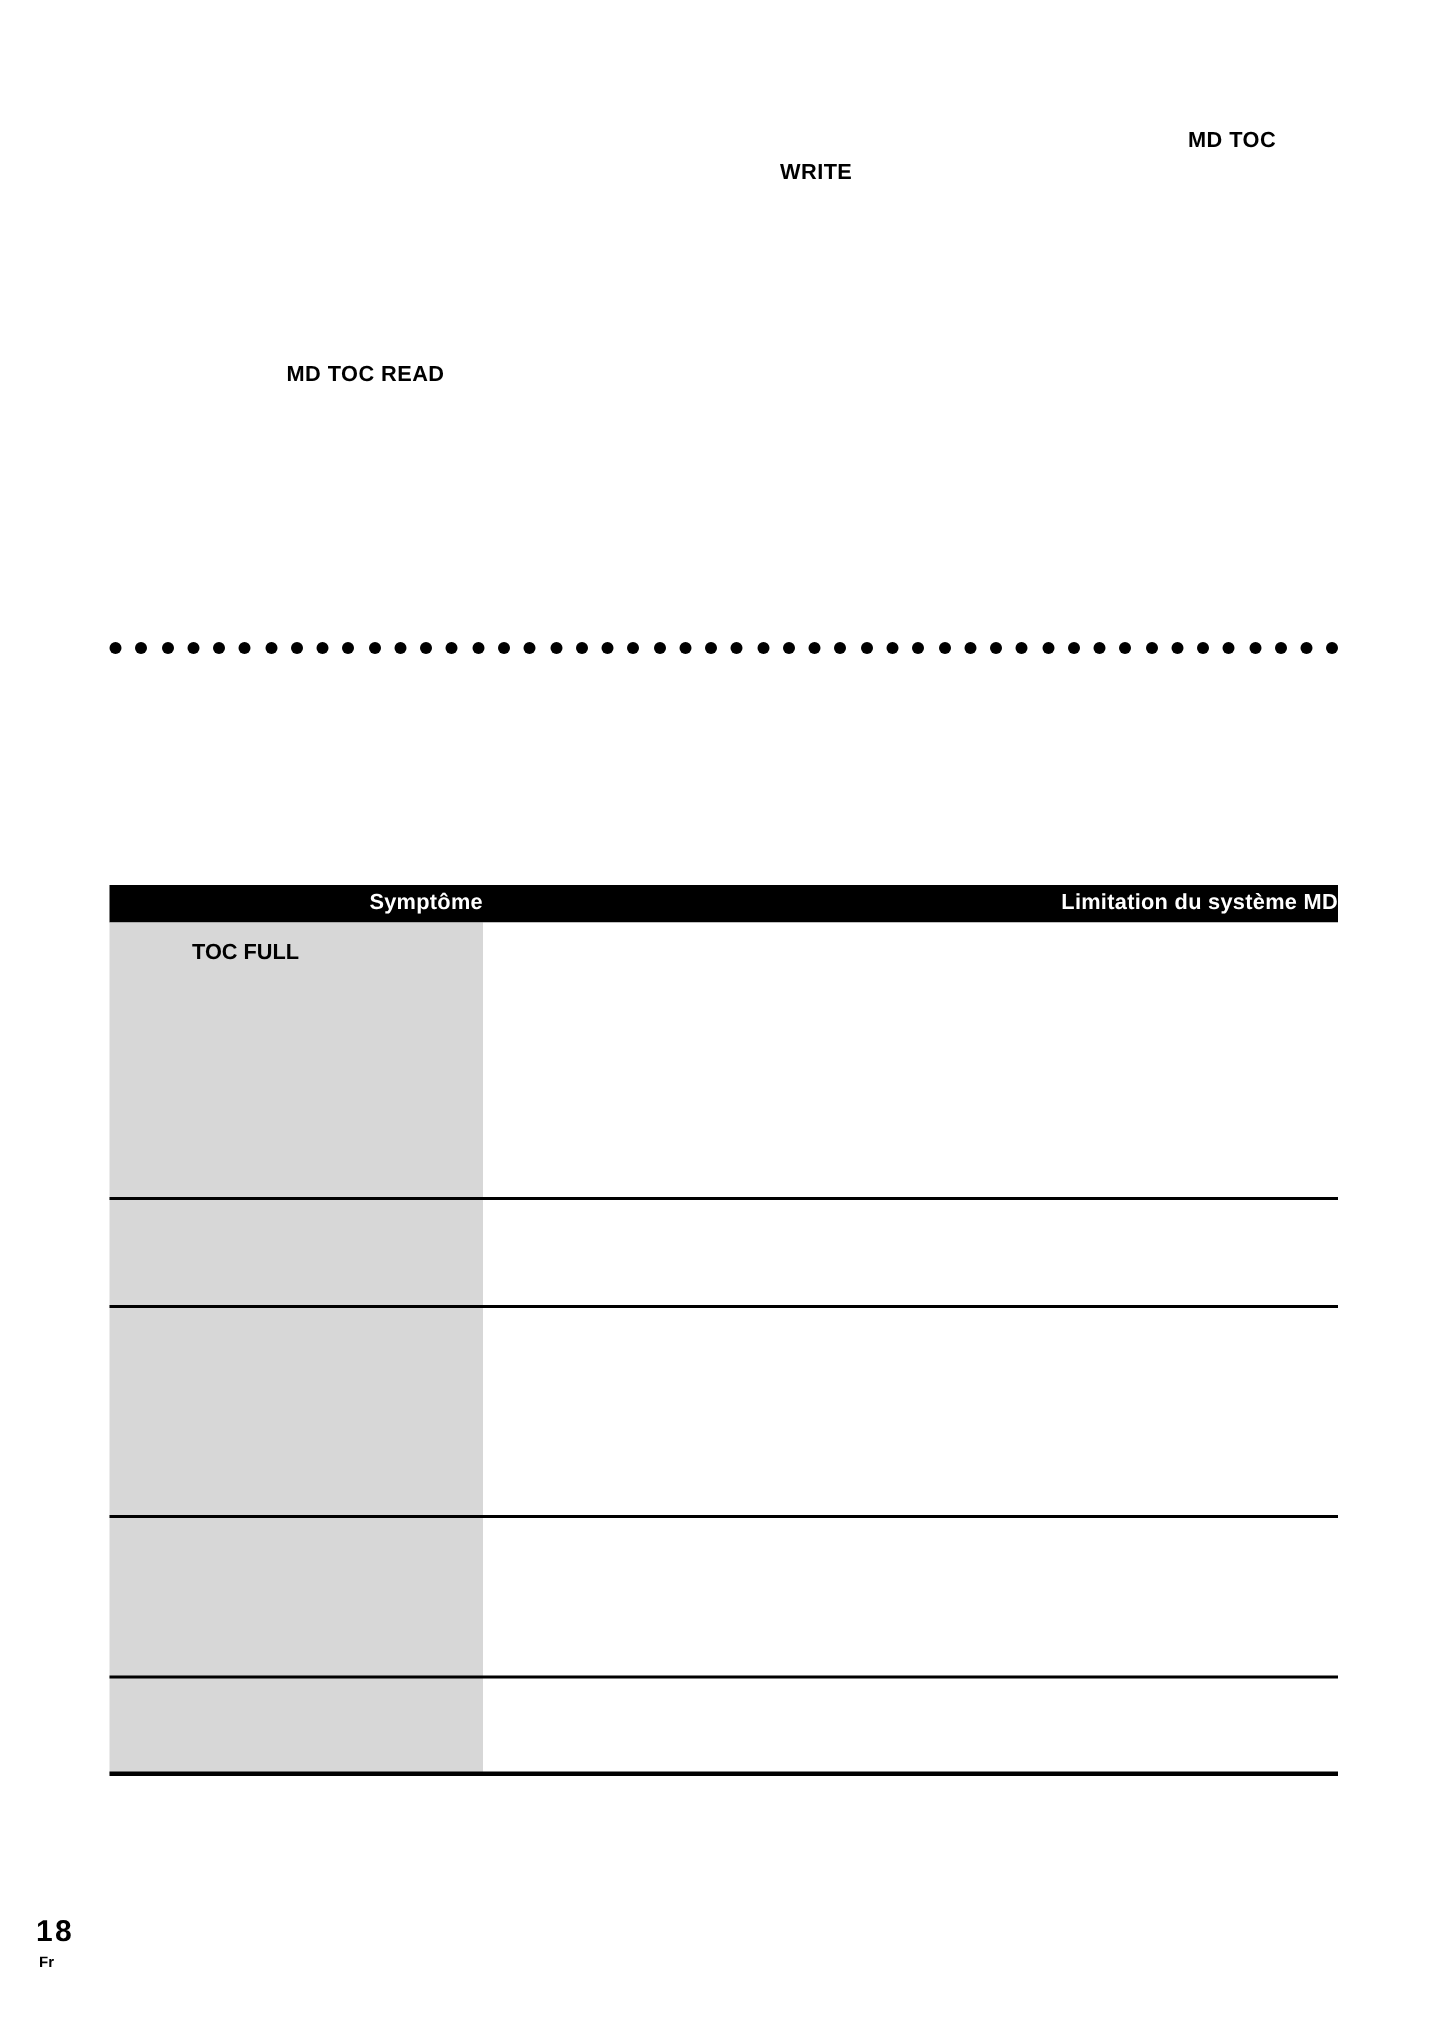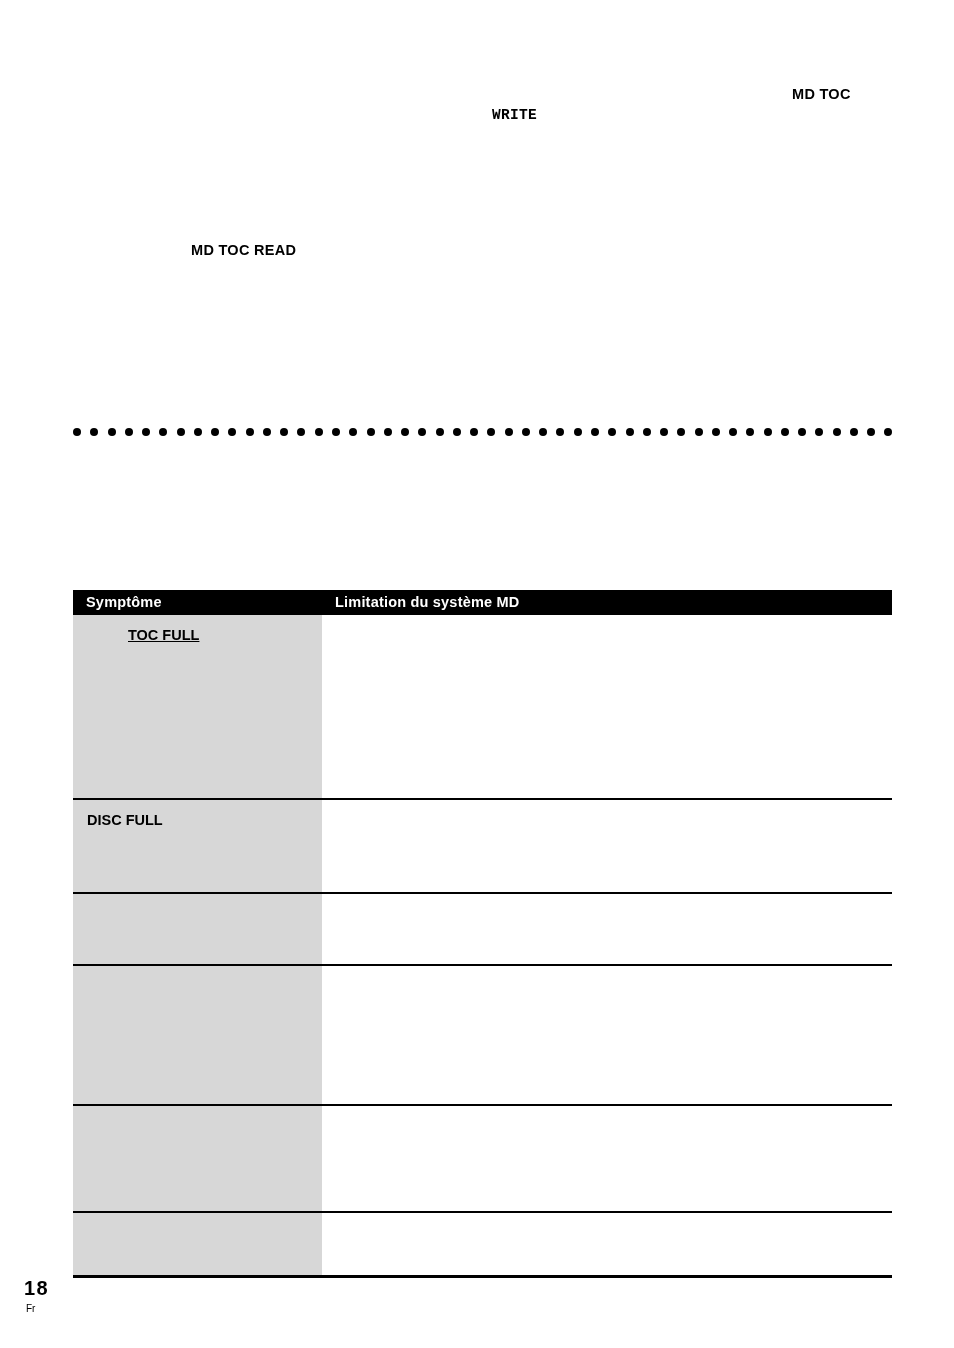--- a/index.html
+++ b/index.html
@@ -42,21 +42,21 @@
 
   
   .inline-label {
     position: absolute;
     font-size: 14.5px;
     font-weight: bold;
     letter-spacing: 0.3px;
     white-space: nowrap;
     line-height: 1.2;
   }
-  #label-write      { left: 492px; top: 107px; font-family: Liberation Mono, monospace; }
+  #label-write      { left: 520px; top: 107px; }
   #label-md-toc     { left: 792px; top: 86px;  }
   #label-md-toc-read{ left: 191px; top: 242px; }
 
   
   .dot-rule {
     position: absolute;
     left: 73px;
     top: 427px;
     width: 820px;
     height: 10px;
@@ -82,21 +82,21 @@
     table-layout: fixed;
   }
   .limit-table col.col-symptom { width: 249px; }
   .limit-table col.col-limit   { width: 570px; }
 
   .limit-table thead th {
     background: #000000;
     color: #ffffff;
     font-size: 14.5px;
     font-weight: bold;
-    text-align: left;
+    text-align: right;
     padding: 4px 0 5px 13px;
     letter-spacing: 0.2px;
     vertical-align: middle;
     height: 13px;
   }
   .limit-table thead th.th-limit { padding-left: 13px; }
 
   .limit-table tbody td {
     vertical-align: top;
     font-size: 14.5px;
@@ -145,21 +145,21 @@
     line-height: 1;
   }
   .folio-number {
     font-size: 20px;
     font-weight: bold;
     letter-spacing: 1.5px;
     display: block;
   }
   .folio-lang {
     font-size: 10px;
-    font-weight: normal;
+    font-weight: bold;
     display: block;
     margin-top: 6px;
     margin-left: 2px;
   }
 </style>
 </head>
 <body>
 
 <div class="page">
 
@@ -228,30 +228,22 @@
       <col class="col-limit">
     </colgroup>
     <thead>
       <tr>
         <th class="th-symptom">Symptôme</th>
         <th class="th-limit">Limitation du système MD</th>
       </tr>
     </thead>
     <tbody id="table-body">
         <tr data-row="0">
-          <td class="cell-symptom" style="background: rgb(215, 215, 215); text-decoration: underline;">
+          <td class="cell-symptom" style="background: rgb(215, 215, 215);">
             <div class="cell-inner indent">TOC FULL</div>
-          </td>
-          <td class="cell-limit">
-            <div class="cell-inner"></div>
-          </td>
-        </tr>
-        <tr data-row="1">
-          <td class="cell-symptom" style="background: rgb(215, 215, 215);">
-            <div class="cell-inner">DISC FULL</div>
           </td>
           <td class="cell-limit">
             <div class="cell-inner"></div>
           </td>
         </tr>
         <tr data-row="2">
           <td class="cell-symptom" style="background: rgb(215, 215, 215);">
             <div class="cell-inner"></div>
           </td>
           <td class="cell-limit">

